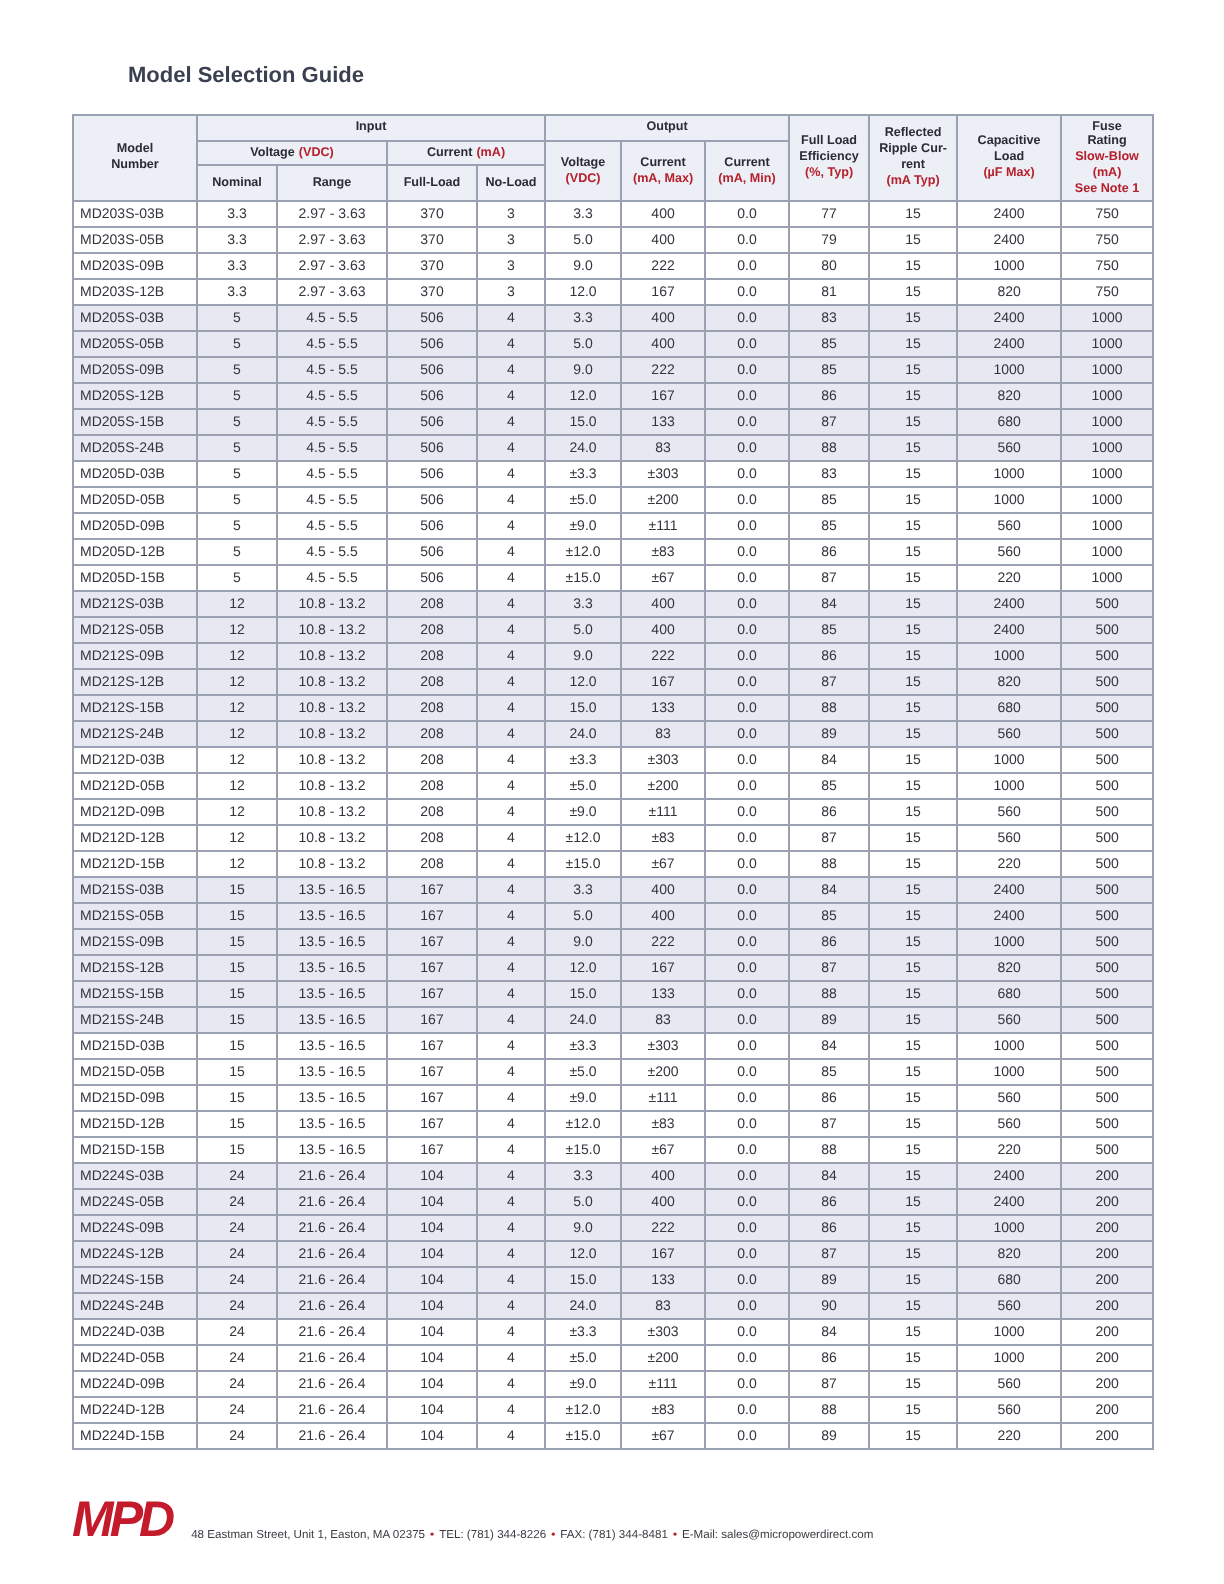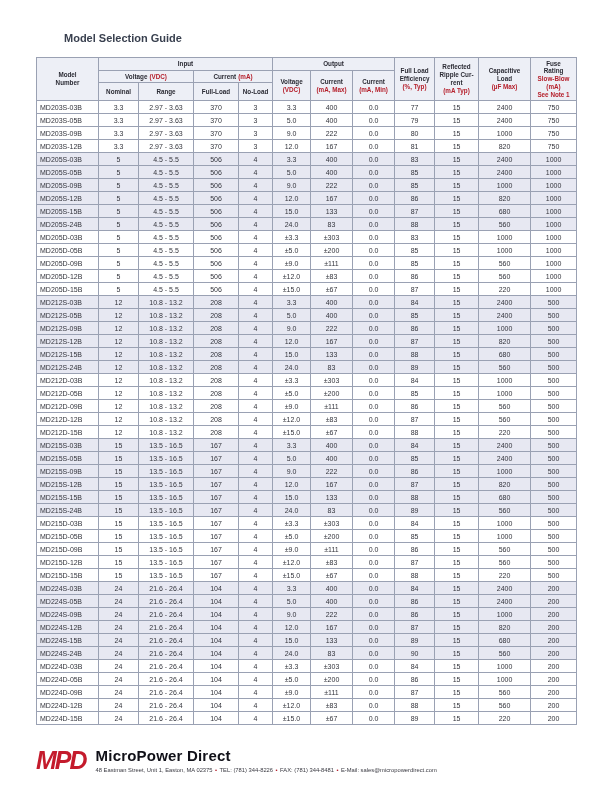--- a/index.html
+++ b/index.html
@@ -64,21 +64,21 @@
   .unit { color: #b5202c; }
   .pre { display: block; white-space: pre-line; }
   .inline-gap { margin-left: 2px; }
 
   .footer {
     position: absolute;
     left: 36px;
     top: 748px;
     width: 540px;
     display: flex;
-    align-items: flex-start;
+    align-items: flex-end;
   }
   .logo {
     font-size: 25px;
     font-weight: bold;
     font-style: italic;
     color: #c41b2c;
     letter-spacing: -2px;
     line-height: 0.85;
     padding-top: 2px;
   }
@@ -842,20 +842,19 @@
           <td>15</td>
           <td>220</td>
           <td>200</td>
         </tr>
       </tbody>
   </table>
 
   <div class="footer">
     <div class="logo">MPD</div>
     <div class="company-block">
-      <div class="company-name">MicroPower Direct</div>
       <div class="address-line">
         <span>48 Eastman Street, Unit 1, Easton, MA 02375</span><span class="sep">•</span><span>TEL: (781) 344-8226</span><span class="sep">•</span><span>FAX: (781) 344-8481</span><span class="sep">•</span><span>E-Mail: sales@micropowerdirect.com</span>
       </div>
     </div>
   </div>
 
 </div>
 
 </body></html>

